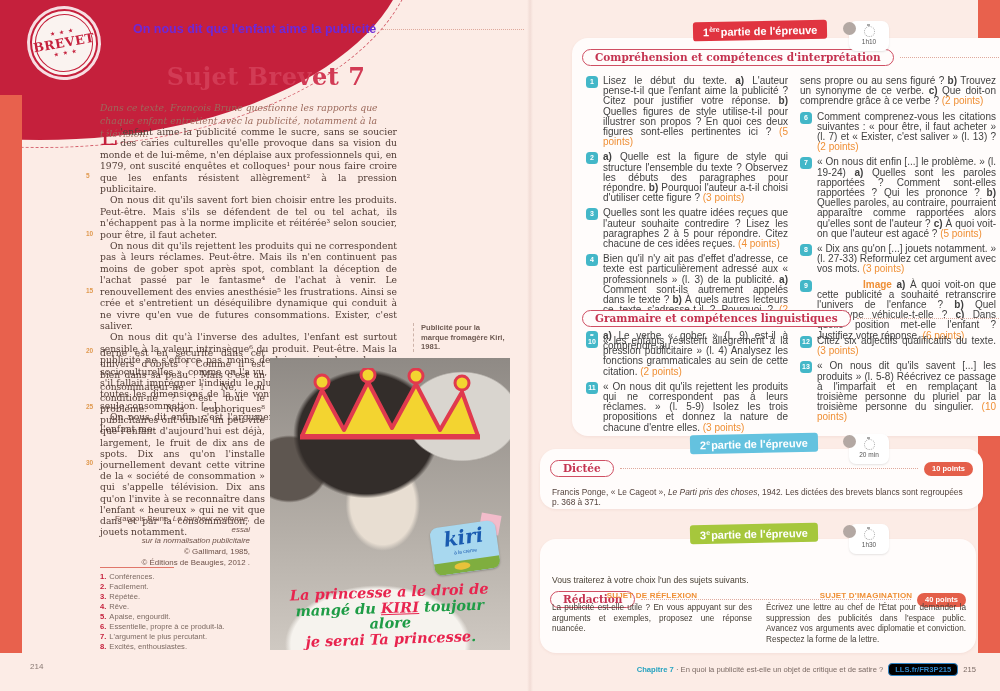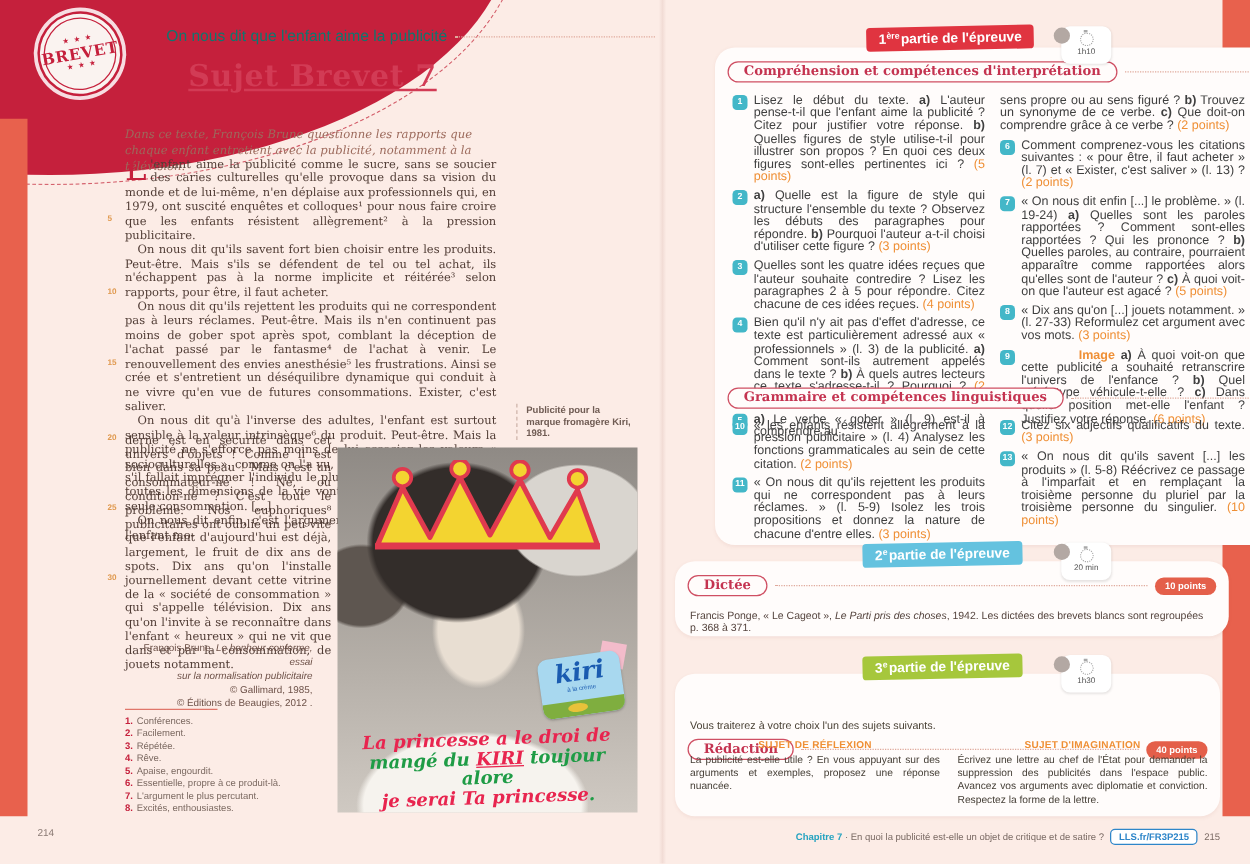--- a/index.html
+++ b/index.html
@@ -17,21 +17,21 @@
   
   .stamp{position:absolute;left:30px;top:9px;width:64px;height:64px;border-radius:50%;
         background:#faf3f0;border:2px solid #c5203c;box-shadow:0 0 0 3px rgba(255,255,255,.85);
         transform:rotate(-10deg);display:flex;flex-direction:column;align-items:center;
         justify-content:center;color:#c5203c;}
   .stamp:after{content:"";position:absolute;inset:3px;border-radius:50%;border:1px solid #c5203c;}
   .stamp-stars{font-size:6px;letter-spacing:1px;line-height:7px;}
   .stamp-text{font-family:"DejaVu Serif",serif;font-weight:bold;font-size:12.5px;letter-spacing:.5px;line-height:14px;}
   
   .lp-header{position:absolute;left:133px;top:22px;width:397px;display:flex;align-items:center;}
-  .lp-header .h-title{color:#0f766e;font-weight:normal;font-size:12.5px;white-space:nowrap;}
+  .lp-header .h-title{color:#6d28d9;font-weight:bold;font-size:12.5px;white-space:nowrap;}
   .leader{flex:1;border-bottom:1.5px dotted #dfa99c;margin:0 6px;height:55%;}
   .lp-title{position:absolute;left:100px;top:46px;width:300px;text-align:center;
         font-family:"DejaVu Serif",serif;font-weight:bold;font-size:24px;color:#d23b55;letter-spacing:.5px;}
   .lp-intro{position:absolute;left:100px;top:92px;width:298px;font-family:"DejaVu Serif",serif;
         font-style:italic;font-size:9.3px;line-height:13px;color:#9c6a5c;}
   .lp-text{position:absolute;left:100px;top:126px;width:297px;font-family:"DejaVu Serif",serif;
         font-size:9.2px;line-height:11.4px;color:#503c35;text-align:justify;}
   .lp-text p{margin:0;text-indent:10px;}
   .lp-text p.first{text-indent:0;}
   .dropcap{float:left;font-size:26px;line-height:21px;color:#c5203c;padding-right:3px;font-family:"DejaVu Serif",serif;}
@@ -96,21 +96,21 @@
   .pts{color:#ef8f35;}
   .img-label{color:#ef8f35;font-weight:bold;padding-left:46px;}
   .dictee-text{position:absolute;left:12px;top:38px;right:12px;margin:0;font-size:8.4px;color:#55443e;}
   .red-intro{position:absolute;left:12px;top:36px;right:12px;margin:0;font-size:8.6px;color:#4a4236;}
   .sujet{position:absolute;width:200px;}
   .sujet h4{margin:0 0 3px;text-align:center;color:#ef8f35;font-size:8px;letter-spacing:.2px;}
   .sujet p{margin:0;font-size:8.2px;line-height:10.6px;color:#474038;text-align:justify;}
   .footer-right{position:absolute;right:24px;top:663px;display:flex;align-items:center;gap:5px;
         font-size:7.6px;color:#7a6a64;}
   .chap{color:#25a3c0;font-weight:bold;}
-  .lls{border:1px solid #2e86c9;color:#2e86c9;font-weight:bold;border-radius:4px;padding:1px 6px;background:#ffffff;}
+  .lls{border:1px solid #2e86c9;color:#2e86c9;font-weight:bold;border-radius:4px;padding:1px 6px;background:#000000;}
 </style>
 </head>
 <body>
 
 <div id="canvas">
 
   <div class="blob-dots"></div>
   <div class="blob"></div>
   <div class="bar-left"></div>
   <div class="bar-right"></div>
@@ -120,27 +120,27 @@
     <div class="stamp-stars">★ ★ ★</div>
     <div class="stamp-text">BREVET</div>
     <div class="stamp-stars">★ ★ ★</div>
   </div>
 
   <div class="lp-header">
     <span class="h-title">On nous dit que l'enfant aime la publicité</span>
     <span class="leader"></span>
   </div>
 
-  <h1 class="lp-title" style="margin:0;text-decoration:underline;">Sujet Brevet 7</h1>
+  <h1 class="lp-title" style="margin:16px;">Sujet Brevet 7</h1>
 
   <p class="lp-intro">Dans ce texte, François Brune questionne les rapports que chaque enfant entretient avec la publicité, notamment à la télévision.</p>
 
   <div class="lp-text">
     <p class="first"><span class="dropcap">L</span><span>'enfant aime la publicité comme le sucre, sans se soucier des caries culturelles qu'elle provoque dans sa vision du monde et de lui-même, n'en déplaise aux professionnels qui, en 1979, ont suscité enquêtes et colloques¹ pour nous faire croire que les enfants résistent allègrement² à la pression publicitaire.</span></p>
-    <p>On nous dit qu'ils savent fort bien choisir entre les produits. Peut-être. Mais s'ils se défendent de tel ou tel achat, ils n'échappent pas à la norme implicite et réitérée³ selon rapports, pour être, il faut acheter.</p>
+    <p>On nous dit qu'ils savent fort bien choisir entre les produits. Peut-être. Mais s'ils se défendent de tel ou tel achat, ils n'échappent pas à la norme implicite et réitérée³ selon soucier, pour être, il faut acheter.</p>
     <p>On nous dit qu'ils rejettent les produits qui ne correspondent pas à leurs réclames. Peut-être. Mais ils n'en continuent pas moins de gober spot après spot, comblant la déception de l'achat passé par le fantasme⁴ de l'achat à venir. Le renouvellement des envies anesthésie⁵ les frustrations. Ainsi se crée et s'entretient un déséquilibre dynamique qui conduit à ne vivre qu'en vue de futures consommations. Exister, c'est saliver.</p>
     <p>On nous dit qu'à l'inverse des adultes, l'enfant est surtout sensible à la valeur intrinsèque⁶ du produit. Peut-être. Mais la publicité ne s'efforce pas moins de lui associer les valeurs « socioculturelles », comme on l'a vu, et de les y réduire. Comme s'il fallait imprégner l'individu le plus tôt possible de l'idée que toutes les dimensions de la vie vont pouvoir s'épuiser dans la seule consommation. [...]</p>
     <p>On nous dit enfin, c'est l'argument massue⁷ : voyez comme l'enfant mo-</p>
   </div>
 
   <div class="lp-narrow">derne est en sécurité dans cet univers d'objets ! Comme il est bien dans sa peau ! Mais c'est un consommateur-né ! Né, ou condition-né ? C'est tout le problème. Nos euphoriques⁸ publicitaires ont oublié un peu vite que l'enfant d'aujourd'hui est déjà, largement, le fruit de dix ans de spots. Dix ans qu'on l'installe journellement devant cette vitrine de la « société de consommation » qui s'appelle télévision. Dix ans qu'on l'invite à se reconnaître dans l'enfant « heureux » qui ne vit que dans et par la consommation, de jouets notamment.</div>
 
   <span class="lineno" style="top:172px;">5</span>
   <span class="lineno" style="top:230px;">10</span>
   <span class="lineno" style="top:287px;">15</span>

